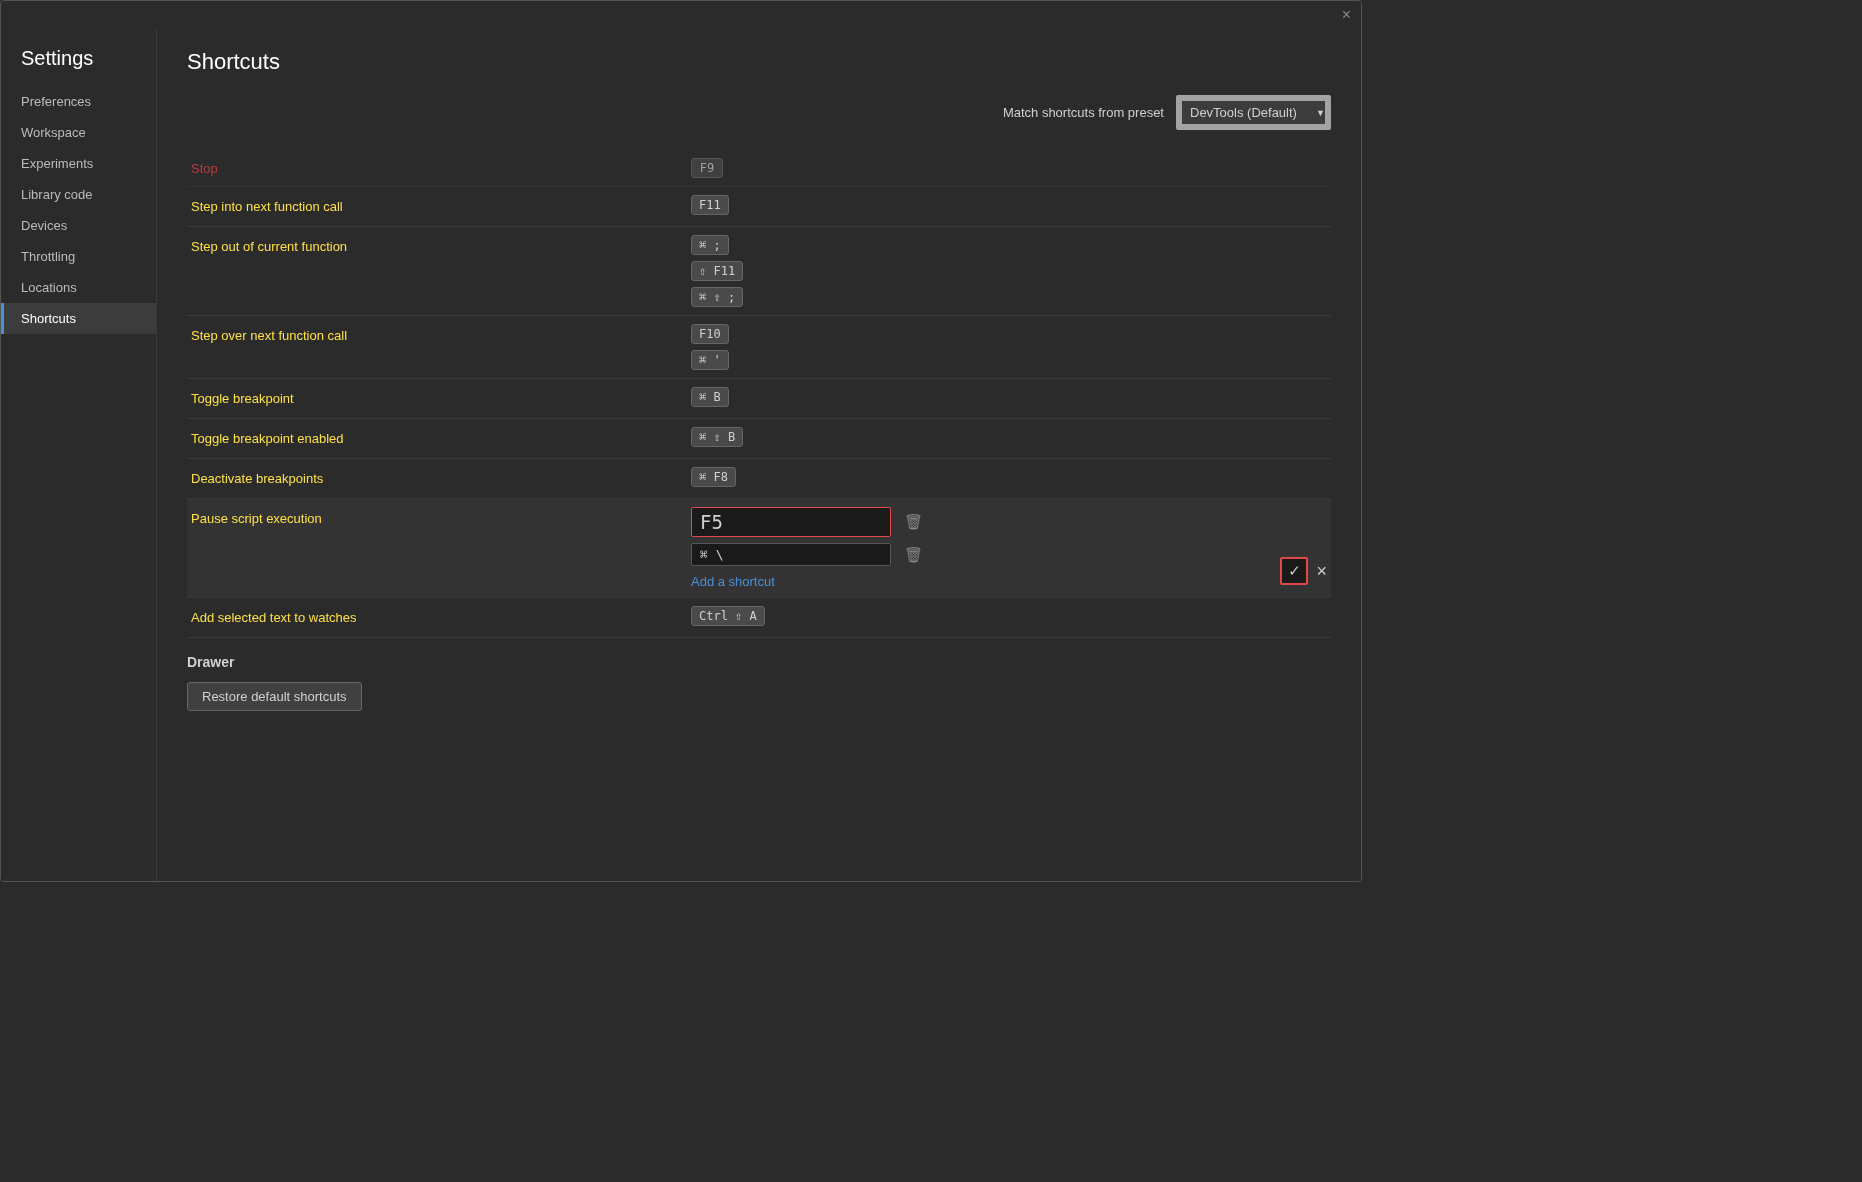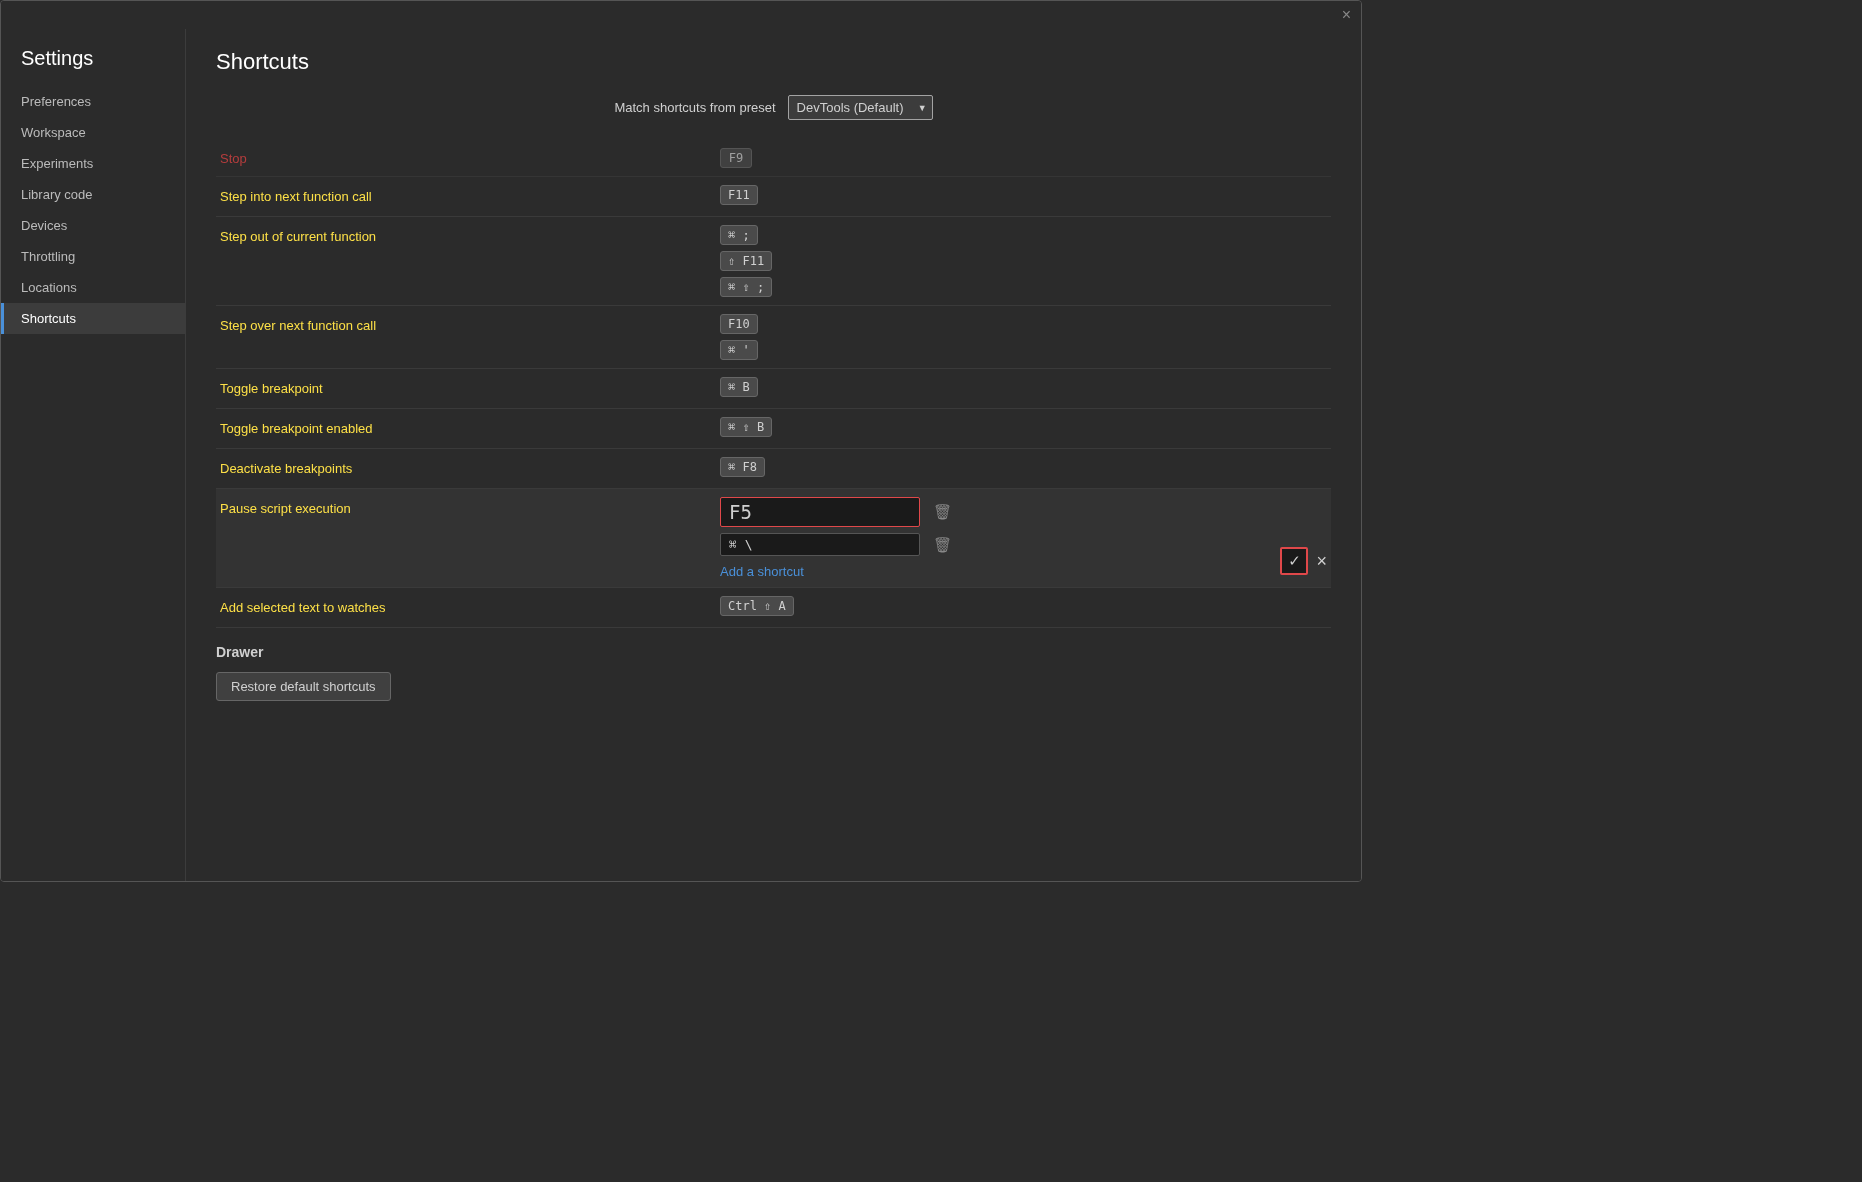--- a/index.html
+++ b/index.html
@@ -37,21 +37,21 @@
       border: none;
       line-height: 1;
     }
     .content {
       display: flex;
       flex: 1;
       overflow: hidden;
     }
     
     .sidebar {
-      width: 185px;
+      width: 156px;
       background: #2b2b2b;
       padding: 10px 0;
       flex-shrink: 0;
       border-right: 1px solid #3c3c3c;
     }
     .sidebar-title {
       color: #fff;
       font-size: 20px;
       font-weight: 500;
       padding: 8px 20px 16px;
@@ -86,31 +86,31 @@
     }
     .main-title {
       font-size: 22px;
       font-weight: 400;
       color: #fff;
       margin-bottom: 20px;
     }
     .preset-row {
       display: flex;
       align-items: center;
-      justify-content: center;
+      justify-content: flex-end;
       margin-bottom: 20px;
       gap: 12px;
     }
     .preset-label {
       font-size: 13px;
       color: #d0d0d0;
     }
     .preset-select {
       background: #3c3c3c;
-      border: 1px solid #a3a3a3;
+      border: 6px solid #a3a3a3;
       color: #d0d0d0;
       padding: 4px 24px 4px 8px;
       font-size: 13px;
       border-radius: 2px;
       appearance: none;
       -webkit-appearance: none;
       cursor: pointer;
       position: relative;
     }
     .preset-wrapper {

